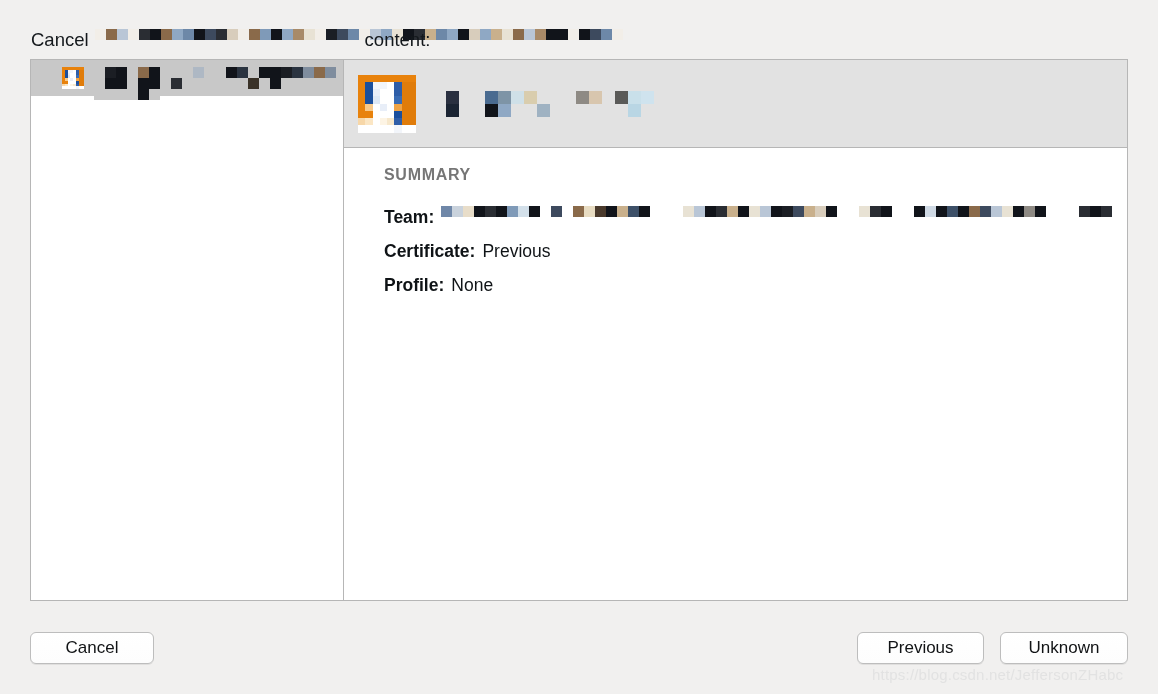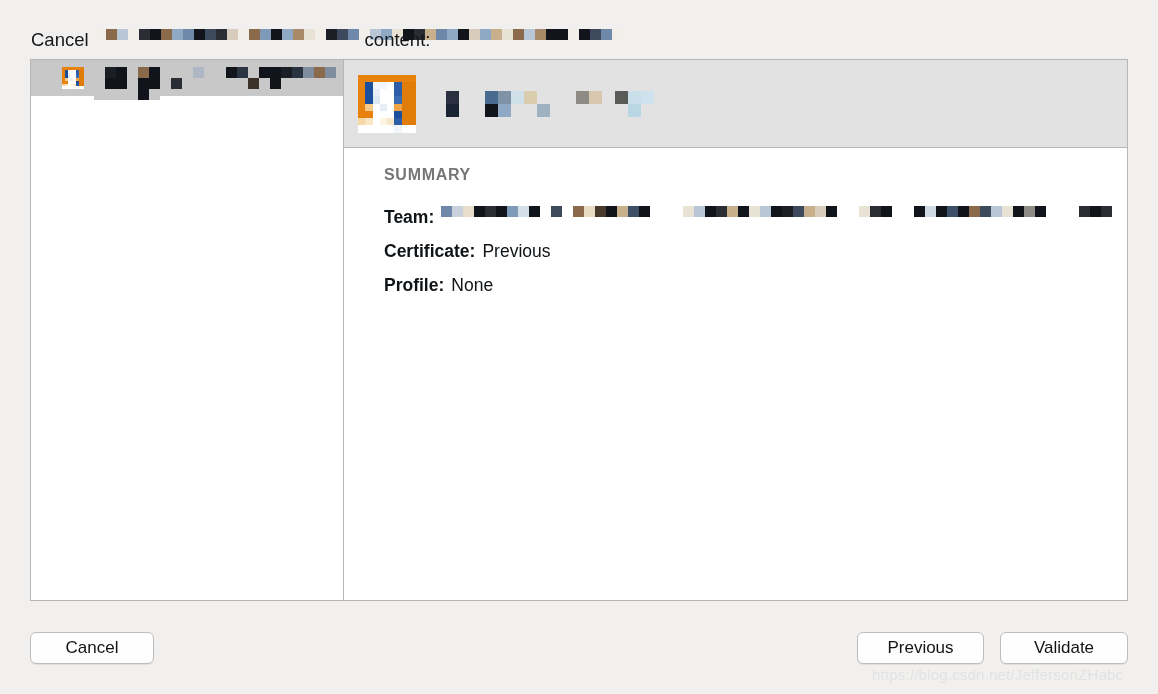--- a/index.html
+++ b/index.html
@@ -343,15 +343,15 @@
       </div>
 
 
     </div>
 
   </div>
 </div>
 
 <button class="btn btn-cancel">Cancel</button>
 <button class="btn btn-previous">Previous</button>
-<button class="btn btn-validate">Validate</button>
+<button class="btn btn-validate">Unknown</button>
 
 <div class="watermark">https://blog.csdn.net/JeffersonZHabc</div>
 
 </body></html>

